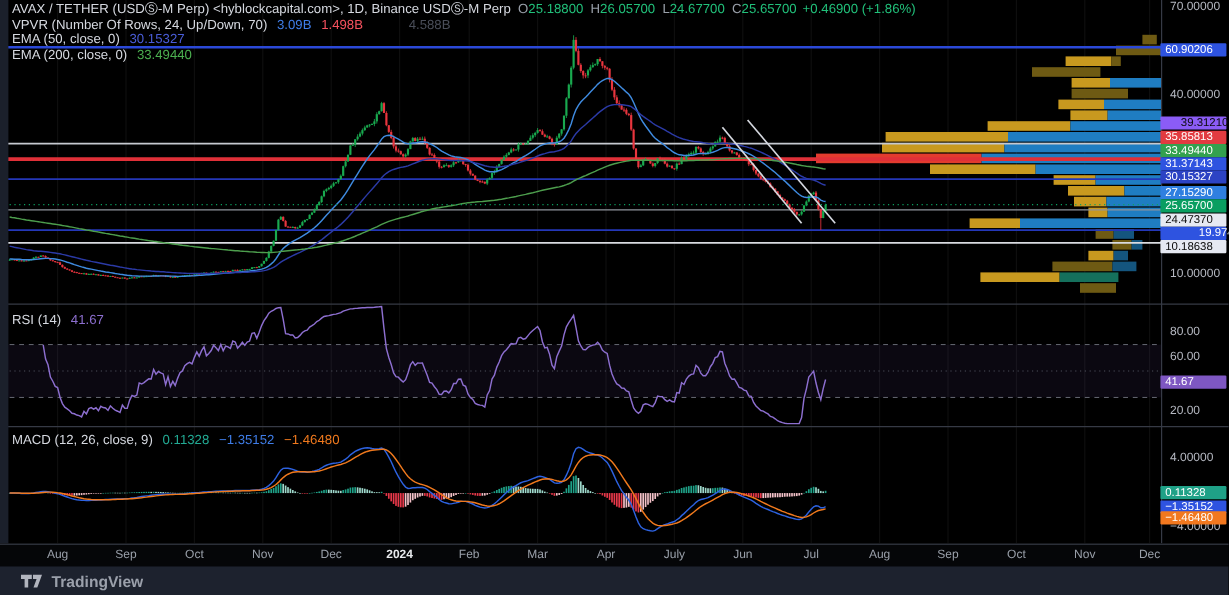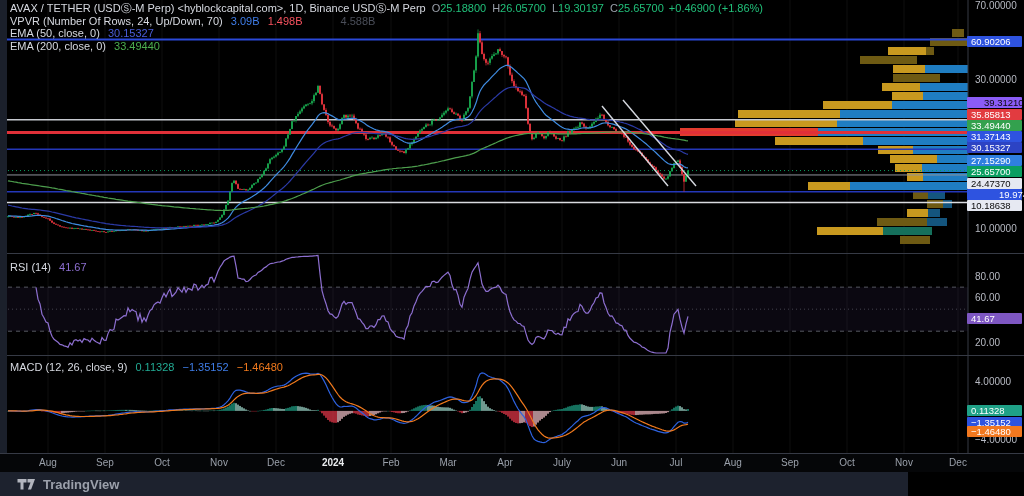--- a/index.html
+++ b/index.html
@@ -19,21 +19,21 @@
   #paxis{position:absolute;left:966px;top:0;width:58px;height:453px;}
   .axlab{position:absolute;left:9px;color:#b7bac3;font-size:10px;line-height:10px;}
   .badge{position:absolute;left:1px;width:55px;height:11px;box-sizing:border-box;
          font-size:9.5px;line-height:11px;padding-left:4px;color:#fff;border-radius:1px;}
   
   #taxis{position:absolute;left:0;top:453px;width:1024px;height:19px;background:#050608;
          border-top:1px solid #363a45;box-sizing:border-box;}
   .mon{position:absolute;top:3px;transform:translateX(-50%);color:#9aa0aa;font-size:10px;}
   .mon.bold{color:#e8eaed;font-weight:bold;}
   
-  #footer{position:absolute;left:0;top:472px;width:908px;height:24px;background:#1d222e;
+  #footer{position:absolute;left:0;top:472px;width:1024px;height:24px;background:#1d222e;
           display:flex;align-items:center;padding-left:17px;box-sizing:border-box;}
   #brand{color:#9ba0ab;font-size:13px;font-weight:bold;margin-left:7px;}
 </style>
 </head>
 <body>
 
 <div id="root">
   <svg id="plot" width="1024" height="453">
       <line x1="48" y1="0" x2="48" y2="453" stroke="rgba(255,255,255,0.055)" stroke-width="1"></line>
       <line x1="105" y1="0" x2="105" y2="453" stroke="rgba(255,255,255,0.055)" stroke-width="1"></line>
@@ -1139,21 +1139,21 @@
       <polyline points="8.0,410.9 10.0,410.8 12.0,410.9 14.0,411.0 16.0,411.1 18.0,411.2 20.0,411.2 22.0,411.3 24.0,411.2 26.0,411.1 28.0,410.8 30.0,410.4 32.0,410.1 34.0,409.8 36.0,409.5 38.0,409.6 40.0,409.7 42.0,410.1 44.0,410.5 46.0,411.0 48.0,411.4 50.0,412.0 52.0,412.8 54.0,413.5 56.0,414.2 58.0,414.9 60.0,415.5 62.0,416.0 64.0,416.4 66.0,416.7 68.0,416.9 70.0,417.0 72.0,417.1 74.0,417.1 76.0,417.0 78.0,416.9 80.0,416.8 82.0,416.7 84.0,416.6 86.0,416.4 88.0,416.3 90.0,416.2 92.0,416.1 94.0,416.0 96.0,415.9 98.0,415.9 100.0,415.8 102.0,415.7 104.0,415.6 106.0,415.5 108.0,415.3 110.0,415.0 112.0,414.8 114.0,414.5 116.0,414.1 118.0,413.8 120.0,413.5 122.0,413.2 124.0,413.0 126.0,412.7 128.0,412.4 130.0,412.2 132.0,412.0 134.0,411.8 136.0,411.7 138.0,411.8 140.0,411.7 142.0,411.8 144.0,411.8 146.0,411.9 148.0,411.8 150.0,411.7 152.0,411.6 154.0,411.4 156.0,411.2 158.0,411.0 160.0,410.9 162.0,410.7 164.0,410.5 166.0,410.4 168.0,410.2 170.0,409.9 172.0,409.9 174.0,409.8 176.0,409.7 178.0,409.5 180.0,409.4 182.0,409.4 184.0,409.2 186.0,409.2 188.0,409.1 190.0,409.1 192.0,409.1 194.0,408.9 196.0,408.8 198.0,408.8 200.0,408.8 202.0,408.8 204.0,408.8 206.0,408.7 208.0,408.7 210.0,408.5 212.0,408.3 214.0,408.3 216.0,408.1 218.0,407.7 220.0,407.0 222.0,406.2 224.0,404.7 226.0,402.9 228.0,400.9 230.0,398.1 232.0,394.7 234.0,391.8 236.0,390.3 238.0,390.1 240.0,390.2 242.0,390.6 244.0,391.1 246.0,391.9 248.0,392.6 250.0,393.1 252.0,393.3 254.0,393.3 256.0,393.5 258.0,393.2 260.0,392.9 262.0,392.5 264.0,391.9 266.0,391.1 268.0,390.0 270.0,388.7 272.0,387.7 274.0,387.0 276.0,386.5 278.0,386.0 280.0,385.8 282.0,385.5 284.0,385.1 286.0,383.9 288.0,382.6 290.0,381.1 292.0,379.0 294.0,377.6 296.0,376.2 298.0,375.2 300.0,374.4 302.0,373.7 304.0,373.3 306.0,373.1 308.0,373.3 310.0,373.8 312.0,374.2 314.0,374.1 316.0,374.0 318.0,373.3 320.0,374.5 322.0,377.4 324.0,380.9 326.0,384.8 328.0,389.3 330.0,393.5 332.0,397.2 334.0,400.6 336.0,403.6 338.0,405.9 340.0,407.0 342.0,406.9 344.0,406.4 346.0,406.5 348.0,406.3 350.0,406.2 352.0,406.2 354.0,406.8 356.0,407.9 358.0,409.7 360.0,411.2 362.0,412.8 364.0,414.4 366.0,416.3 368.0,417.8 370.0,418.7 372.0,419.2 374.0,419.8 376.0,419.9 378.0,419.5 380.0,419.1 382.0,418.5 384.0,417.8 386.0,417.8 388.0,417.8 390.0,418.4 392.0,419.2 394.0,420.0 396.0,421.1 398.0,421.9 400.0,422.6 402.0,423.0 404.0,423.4 406.0,423.0 408.0,422.4 410.0,421.1 412.0,419.8 414.0,418.1 416.0,416.3 418.0,414.3 420.0,412.3 422.0,410.4 424.0,408.7 426.0,407.0 428.0,405.7 430.0,404.7 432.0,403.4 434.0,402.3 436.0,401.6 438.0,401.1 440.0,400.5 442.0,399.7 444.0,398.9 446.0,398.1 448.0,397.3 450.0,396.9 452.0,397.2 454.0,397.9 456.0,398.6 458.0,399.5 460.0,400.9 462.0,402.4 464.0,402.7 466.0,402.5 468.0,401.9 470.0,399.8 472.0,396.0 474.0,391.4 476.0,385.8 478.0,378.1 480.0,373.9 482.0,372.8 484.0,373.2 486.0,374.5 488.0,376.0 490.0,376.8 492.0,377.5 494.0,378.1 496.0,378.9 498.0,379.2 500.0,380.0 502.0,381.7 504.0,383.5 506.0,385.4 508.0,388.6 510.0,392.6 512.0,397.0 514.0,401.4 516.0,405.2 518.0,408.8 520.0,411.6 522.0,414.4 524.0,416.7 526.0,420.3 528.0,425.4 530.0,430.8 532.0,435.7 534.0,439.0 536.0,440.6 538.0,441.4 540.0,441.9 542.0,442.3 544.0,442.6 546.0,442.0 548.0,440.6 550.0,439.3 552.0,438.0 554.0,437.2 556.0,436.7 558.0,435.8 560.0,435.2 562.0,434.6 564.0,433.1 566.0,431.8 568.0,429.7 570.0,428.0 572.0,426.1 574.0,424.1 576.0,422.3 578.0,420.7 580.0,418.6 582.0,417.1 584.0,416.3 586.0,415.8 588.0,415.3 590.0,414.7 592.0,413.7 594.0,412.7 596.0,411.3 598.0,410.1 600.0,408.7 602.0,407.6 604.0,407.5 606.0,407.9 608.0,408.7 610.0,409.7 612.0,410.4 614.0,411.4 616.0,412.5 618.0,413.4 620.0,414.3 622.0,415.1 624.0,416.0 626.0,416.8 628.0,418.0 630.0,419.4 632.0,420.7 634.0,422.0 636.0,423.0 638.0,423.8 640.0,424.6 642.0,425.5 644.0,426.3 646.0,427.0 648.0,427.9 650.0,428.7 652.0,429.4 654.0,429.9 656.0,430.6 658.0,431.3 660.0,431.8 662.0,432.3 664.0,432.8 666.0,432.9 668.0,432.4 670.0,431.0 672.0,429.1 674.0,426.7 676.0,424.4 678.0,422.3 680.0,421.5 682.0,421.8 684.0,423.2 686.0,423.2 688.0,422.2" fill="none" stroke="#2d62e0" stroke-width="1.2"></polyline>
       <polyline points="8.0,410.9 10.0,410.9 12.0,410.9 14.0,410.9 16.0,410.9 18.0,411.0 20.0,411.0 22.0,411.1 24.0,411.1 26.0,411.1 28.0,411.0 30.0,410.9 32.0,410.8 34.0,410.6 36.0,410.4 38.0,410.2 40.0,410.1 42.0,410.1 44.0,410.2 46.0,410.3 48.0,410.6 50.0,410.8 52.0,411.2 54.0,411.7 56.0,412.2 58.0,412.7 60.0,413.3 62.0,413.8 64.0,414.3 66.0,414.8 68.0,415.2 70.0,415.6 72.0,415.9 74.0,416.1 76.0,416.3 78.0,416.4 80.0,416.5 82.0,416.5 84.0,416.5 86.0,416.5 88.0,416.5 90.0,416.4 92.0,416.4 94.0,416.3 96.0,416.2 98.0,416.1 100.0,416.1 102.0,416.0 104.0,415.9 106.0,415.8 108.0,415.7 110.0,415.6 112.0,415.4 114.0,415.2 116.0,415.0 118.0,414.8 120.0,414.5 122.0,414.3 124.0,414.0 126.0,413.8 128.0,413.5 130.0,413.2 132.0,413.0 134.0,412.8 136.0,412.6 138.0,412.4 140.0,412.3 142.0,412.2 144.0,412.1 146.0,412.0 148.0,412.0 150.0,411.9 152.0,411.9 154.0,411.8 156.0,411.6 158.0,411.5 160.0,411.4 162.0,411.3 164.0,411.1 166.0,411.0 168.0,410.8 170.0,410.6 172.0,410.5 174.0,410.3 176.0,410.2 178.0,410.1 180.0,409.9 182.0,409.8 184.0,409.7 186.0,409.6 188.0,409.5 190.0,409.4 192.0,409.3 194.0,409.3 196.0,409.2 198.0,409.1 200.0,409.1 202.0,409.0 204.0,409.0 206.0,408.9 208.0,408.9 210.0,408.8 212.0,408.7 214.0,408.6 216.0,408.5 218.0,408.4 220.0,408.1 222.0,407.7 224.0,407.1 226.0,406.3 228.0,405.2 230.0,403.8 232.0,402.0 234.0,399.9 236.0,398.0 238.0,396.4 240.0,395.2 242.0,394.3 244.0,393.6 246.0,393.3 248.0,393.2 250.0,393.2 252.0,393.2 254.0,393.2 256.0,393.3 258.0,393.3 260.0,393.2 262.0,393.1 264.0,392.8 266.0,392.5 268.0,392.0 270.0,391.3 272.0,390.6 274.0,389.9 276.0,389.2 278.0,388.6 280.0,388.0 282.0,387.5 284.0,387.1 286.0,386.4 288.0,385.7 290.0,384.7 292.0,383.6 294.0,382.4 296.0,381.2 298.0,380.0 300.0,378.9 302.0,377.8 304.0,376.9 306.0,376.2 308.0,375.6 310.0,375.2 312.0,375.0 314.0,374.8 316.0,374.7 318.0,374.4 320.0,374.4 322.0,375.0 324.0,376.2 326.0,377.9 328.0,380.2 330.0,382.9 332.0,385.7 334.0,388.7 336.0,391.7 338.0,394.5 340.0,397.0 342.0,399.0 344.0,400.5 346.0,401.7 348.0,402.6 350.0,403.3 352.0,403.9 354.0,404.5 356.0,405.2 358.0,406.1 360.0,407.1 362.0,408.2 364.0,409.5 366.0,410.8 368.0,412.2 370.0,413.5 372.0,414.7 374.0,415.7 376.0,416.5 378.0,417.1 380.0,417.5 382.0,417.7 384.0,417.7 386.0,417.8 388.0,417.8 390.0,417.9 392.0,418.2 394.0,418.5 396.0,419.0 398.0,419.6 400.0,420.2 402.0,420.8 404.0,421.3 406.0,421.6 408.0,421.8 410.0,421.7 412.0,421.3 414.0,420.7 416.0,419.8 418.0,418.7 420.0,417.4 422.0,416.0 424.0,414.5 426.0,413.0 428.0,411.6 430.0,410.2 432.0,408.8 434.0,407.5 436.0,406.3 438.0,405.3 440.0,404.3 442.0,403.4 444.0,402.5 446.0,401.6 448.0,400.8 450.0,400.0 452.0,399.4 454.0,399.1 456.0,399.0 458.0,399.1 460.0,399.5 462.0,400.1 464.0,400.6 466.0,401.0 468.0,401.2 470.0,400.9 472.0,399.9 474.0,398.2 476.0,395.7 478.0,392.2 480.0,388.5 482.0,385.4 484.0,383.0 486.0,381.3 488.0,380.2 490.0,379.5 492.0,379.1 494.0,378.9 496.0,378.9 498.0,379.0 500.0,379.2 502.0,379.7 504.0,380.4 506.0,381.4 508.0,382.9 510.0,384.8 512.0,387.3 514.0,390.1 516.0,393.1 518.0,396.2 520.0,399.3 522.0,402.3 524.0,405.2 526.0,408.2 528.0,411.7 530.0,415.5 532.0,419.5 534.0,423.4 536.0,426.9 538.0,429.8 540.0,432.2 542.0,434.2 544.0,435.9 546.0,437.1 548.0,437.8 550.0,438.1 552.0,438.1 554.0,437.9 556.0,437.7 558.0,437.3 560.0,436.9 562.0,436.4 564.0,435.8 566.0,435.0 568.0,433.9 570.0,432.7 572.0,431.4 574.0,429.9 576.0,428.4 578.0,426.9 580.0,425.2 582.0,423.6 584.0,422.1 586.0,420.9 588.0,419.8 590.0,418.8 592.0,417.8 594.0,416.7 596.0,415.6 598.0,414.5 600.0,413.4 602.0,412.2 604.0,411.3 606.0,410.6 608.0,410.2 610.0,410.1 612.0,410.2 614.0,410.4 616.0,410.8 618.0,411.4 620.0,412.0 622.0,412.6 624.0,413.3 626.0,414.0 628.0,414.8 630.0,415.7 632.0,416.7 634.0,417.8 636.0,418.8 638.0,419.8 640.0,420.8 642.0,421.7 644.0,422.6 646.0,423.5 648.0,424.4 650.0,425.2 652.0,426.1 654.0,426.8 656.0,427.6 658.0,428.3 660.0,429.0 662.0,429.7 664.0,430.3 666.0,430.8 668.0,431.2 670.0,431.1 672.0,430.7 674.0,429.9 676.0,428.8 678.0,427.5 680.0,426.3 682.0,425.4 684.0,425.0 686.0,424.6 688.0,424.1" fill="none" stroke="#f0791d" stroke-width="1.2"></polyline>
       <line x1="0" y1="253.5" x2="1024" y2="253.5" stroke="#363a45" stroke-width="1"></line>
       <line x1="0" y1="355.5" x2="1024" y2="355.5" stroke="#363a45" stroke-width="1"></line>
       <line x1="968" y1="0" x2="968" y2="453" stroke="#363a45" stroke-width="1"></line>
     </svg>
   <div id="leftstrip"></div>
 
   <div class="legend" style="top:3px;">
     <div class="row">
-      <span>AVAX / TETHER (USDⓈ-M Perp) &lt;hyblockcapital.com&gt;, 1D, Binance USDⓈ-M Perp</span><span class="ohlc-k">O</span><span class="grn">25.18800</span><span class="ohlc-k">H</span><span class="grn">26.05700</span><span class="ohlc-k">L</span><span class="grn">19.30197</span><span class="ohlc-k">C</span><span class="grn">25.65700</span><span class="grn lv">+0.46900 (+1.86%)</span>
+      <span>AVAX / TETHER (USDⓈ-M Perp) &lt;hyblockcapital.com&gt;, 1D, Binance USDⓈ-M Perp</span><span class="ohlc-k">O</span><span class="grn">25.18800</span><span class="ohlc-k">H</span><span class="grn">26.05700</span><span class="ohlc-k">L</span><span class="grn">24.67700</span><span class="ohlc-k">C</span><span class="grn">25.65700</span><span class="grn lv">+0.46900 (+1.86%)</span>
     </div>
     <div class="row">
       <span>VPVR (Number Of Rows, 24, Up/Down, 70)</span>
       <span class="blu lv">3.09B</span>
       <span class="red2 lv">1.498B</span>
       <span class="dim lv">4.588B</span>
     </div>
     <div class="row">
       <span>EMA (50, close, 0)</span>
       <span class="ema50 lv">30.15327</span>
@@ -1171,21 +1171,21 @@
 
   <div class="legend" style="top:362px;">
     <span>MACD (12, 26, close, 9)</span>
     <span class="teal lv">0.11328</span>
     <span class="blu lv">−1.35152</span>
     <span class="orn lv">−1.46480</span>
   </div>
 
   <div id="paxis">
       <span class="axlab" style="top: 1px;">70.00000</span>
-      <span class="axlab" style="top: 75px;">30.00000</span>
+      <span class="axlab" style="top: 75px;">40.00000</span>
       <span class="axlab" style="top: 224px;">10.00000</span>
       <span class="axlab" style="top: 272px;">80.00</span>
       <span class="axlab" style="top: 293px;">60.00</span>
       <span class="axlab" style="top: 338px;">20.00</span>
       <span class="axlab" style="top: 377px;">4.00000</span>
       <span class="axlab" style="top: 435px;">−4.00000</span>
       <span class="badge" style="top: 35.5px; background: rgb(46, 83, 224); color: rgb(255, 255, 255);">60.90206</span>
       <span class="badge" style="top: 96.5px; background: #8b5cf6; color: rgb(10, 10, 10); padding-left: 17px;">39.31210</span>
       <span class="badge" style="top: 108.5px; background: rgb(226, 59, 64); color: rgb(255, 255, 255);">35.85813</span>
       <span class="badge" style="top: 119.5px; background: rgb(51, 161, 78); color: rgb(255, 255, 255);">33.49440</span>

